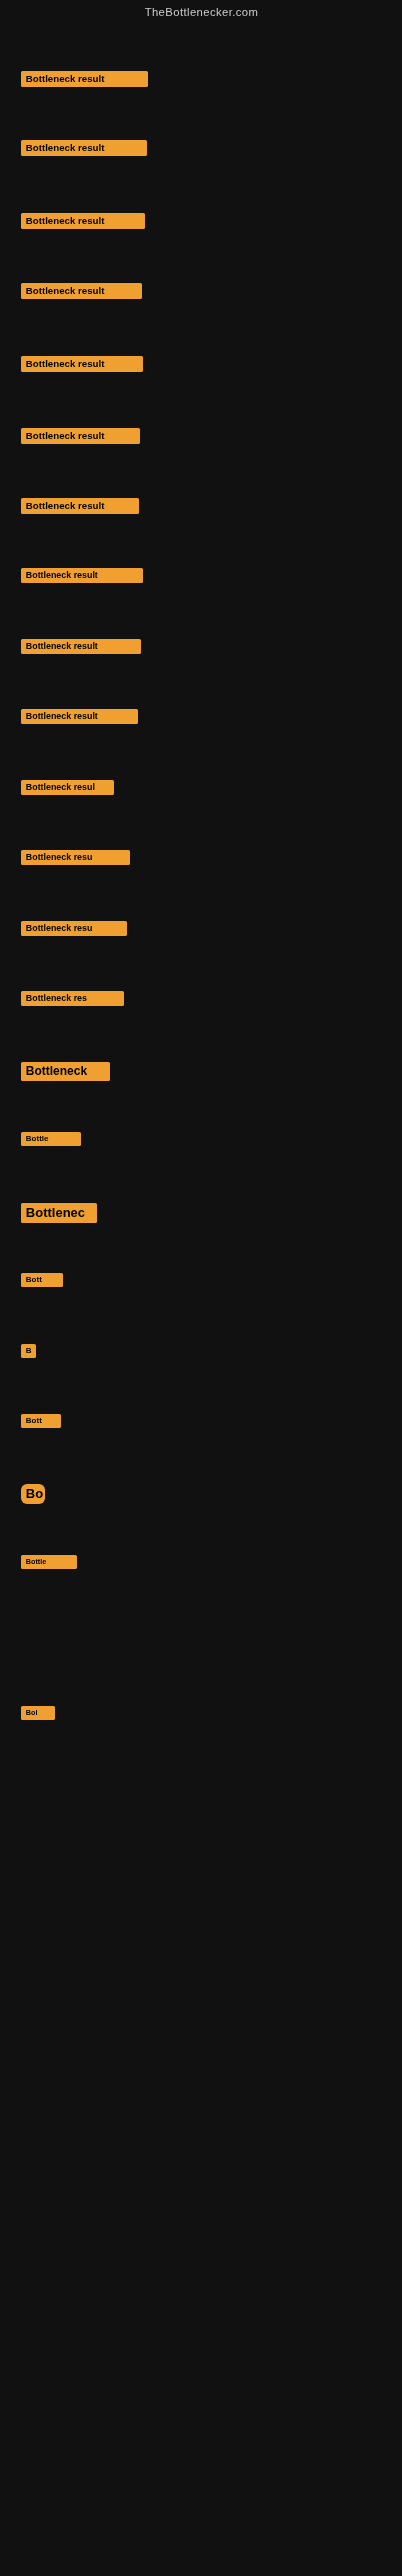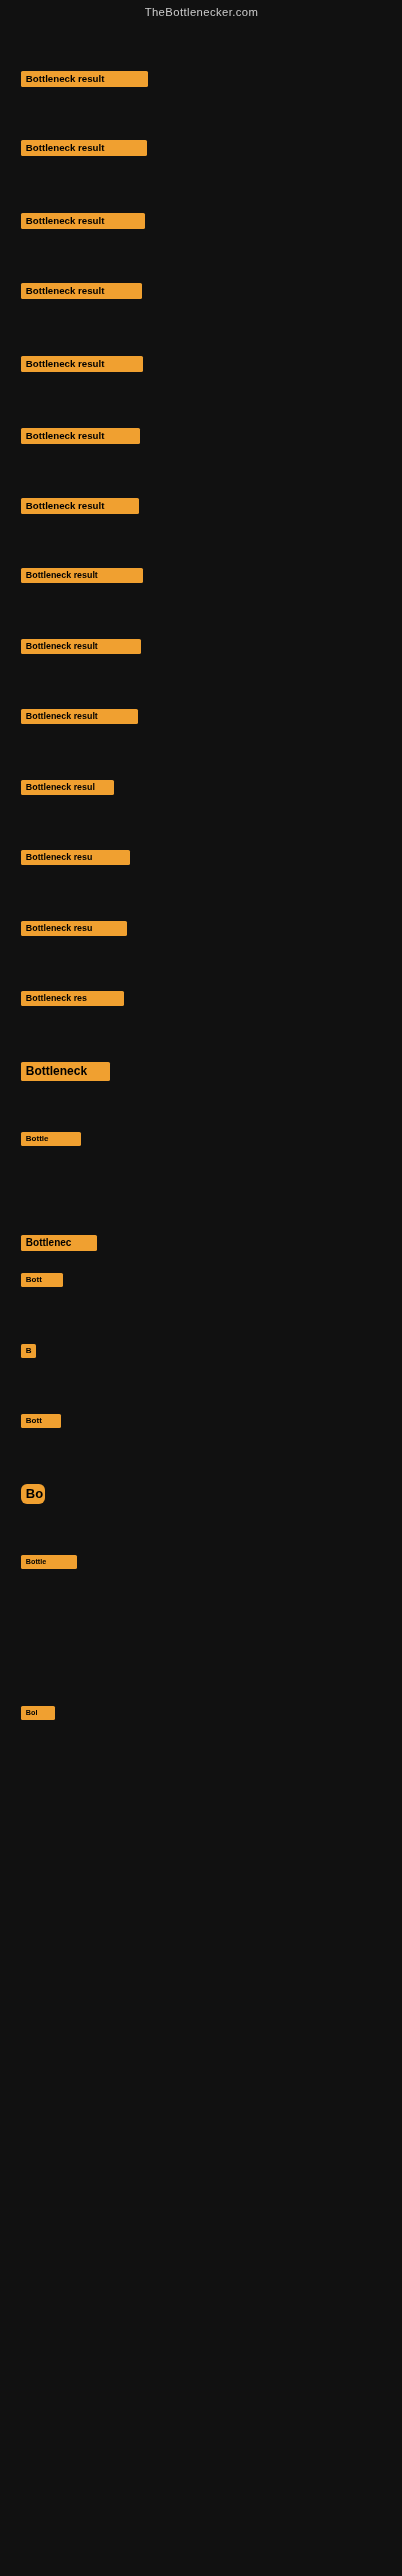--- a/index.html
+++ b/index.html
@@ -57,21 +57,21 @@
     <div class="result-row" style="top: 473px; left: 0px;"><span class="bottleneck-badge" style="max-width: 118px; width: 118px; font-size: 9.7px;">Bottleneck result</span></div>
     <div class="result-row" style="top: 543px; left: 0px;"><span class="bottleneck-badge" style="max-width: 122px; width: 122px; font-size: 8.9px;">Bottleneck result</span></div>
     <div class="result-row" style="top: 614px; left: 0px;"><span class="bottleneck-badge" style="max-width: 120px; width: 120px; font-size: 8.9px;">Bottleneck result</span></div>
     <div class="result-row" style="top: 684px; left: 0px;"><span class="bottleneck-badge" style="max-width: 117px; width: 117px; font-size: 8.9px;">Bottleneck result</span></div>
     <div class="result-row" style="top: 755px; left: 0px;"><span class="bottleneck-badge" style="max-width: 113px; width: 93px; font-size: 8.9px;">Bottleneck resul</span></div>
     <div class="result-row" style="top: 825px; left: 0px;"><span class="bottleneck-badge" style="max-width: 109px; width: 109px; font-size: 8.9px;">Bottleneck resu</span></div>
     <div class="result-row" style="top: 896px; left: 0px;"><span class="bottleneck-badge" style="max-width: 106px; width: 106px; font-size: 8.9px;">Bottleneck resu</span></div>
     <div class="result-row" style="top: 966px; left: 0px;"><span class="bottleneck-badge" style="max-width: 103px; width: 118px; font-size: 8.9px;">Bottleneck res</span></div>
     <div class="result-row" style="top: 1037px; left: 0px;"><span class="bottleneck-badge" style="max-width: 89px; width: 111px; font-size: 12px;">Bottleneck</span></div>
     <div class="result-row" style="top: 1107px; left: 0px;"><span class="bottleneck-badge" style="max-width: 60px; width: 60px; font-size: 8px;">Bottle</span></div>
-    <div class="result-row" style="top: 1178px; left: 0px;"><span class="bottleneck-badge" style="max-width: 76px; width: 76px; font-size: 10px; margin-top: 32px;">Bottlenec</span></div>
+    <div class="result-row" style="top: 1178px; left: 0px;"><span class="bottleneck-badge" style="max-width: 76px; width: 76px; font-size: 13px;">Bottlenec</span></div>
     <div class="result-row" style="top: 1248px; left: 0px;"><span class="bottleneck-badge" style="max-width: 42px; width: 42px; font-size: 8px;">Bott</span></div>
     <div class="result-row" style="top: 1319px; left: 0px;"><span class="bottleneck-badge" style="max-width: 14.5px; width: 14.5px; font-size: 8px;">B</span></div>
     <div class="result-row" style="top: 1389px; left: 0px;"><span class="bottleneck-badge" style="max-width: 40px; width: 40px; font-size: 8px;">Bott</span></div>
     <div class="result-row" style="top: 1459px; left: 0px;"><span class="bottleneck-badge" style="max-width: 24px; width: 24px; font-size: 13px; border-radius: 6px;">Bo</span></div>
     <div class="result-row" style="top: 1530px; left: 0px;"><span class="bottleneck-badge" style="max-width: 56px; width: 56px; font-size: 7.2px;">Bottle</span></div>
     <div class="result-row" style="top: 1681px; left: 0px;"><span class="bottleneck-badge" style="max-width: 34px; width: 34px; font-size: 7.2px;">Bol</span></div>
   </div>
 
 
 </body></html>

